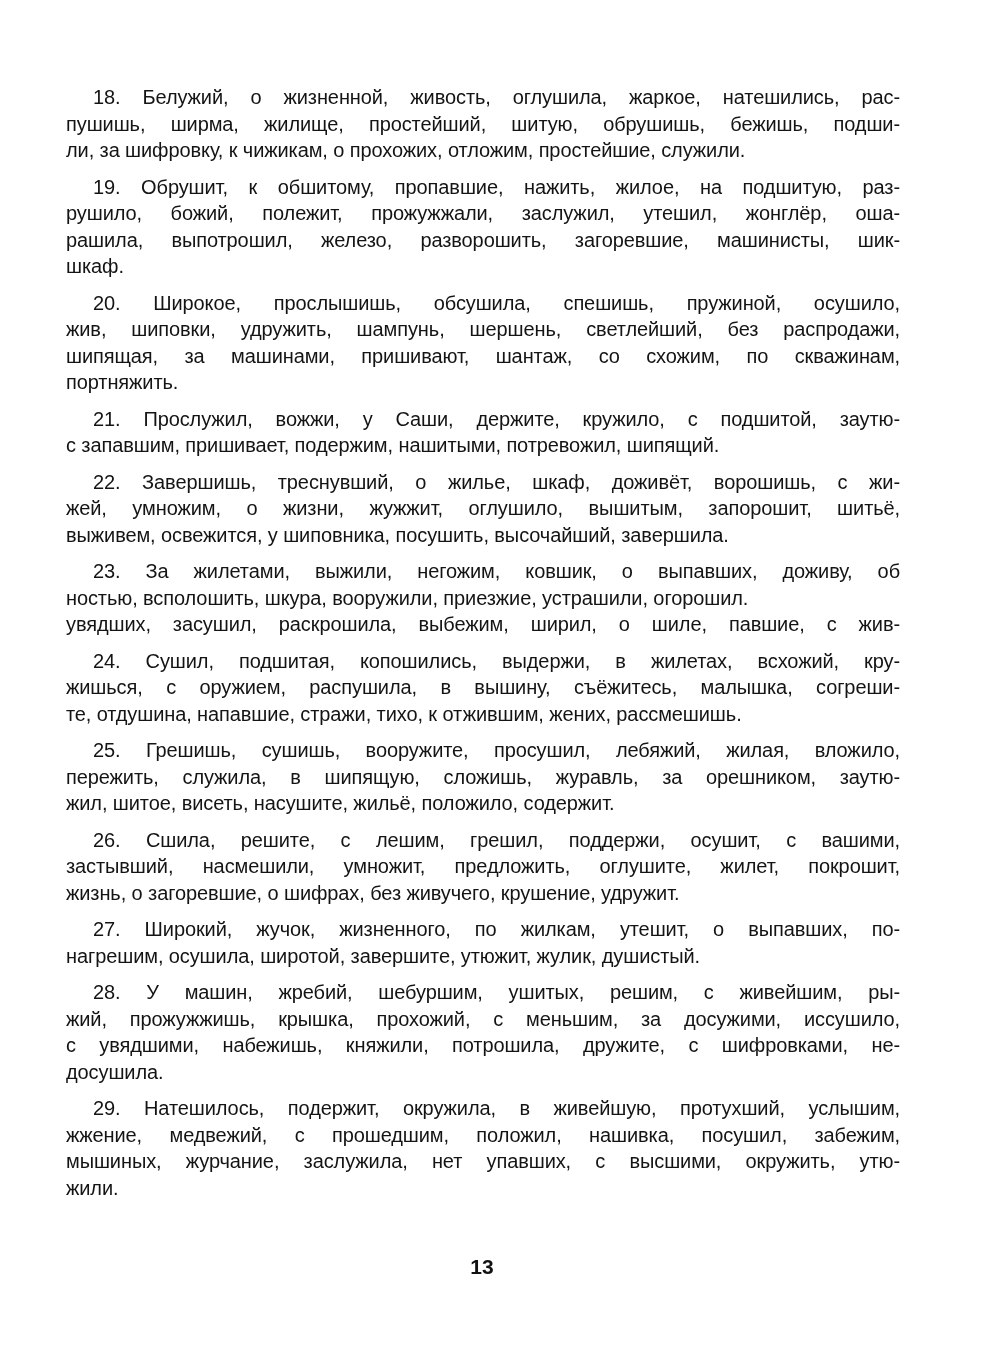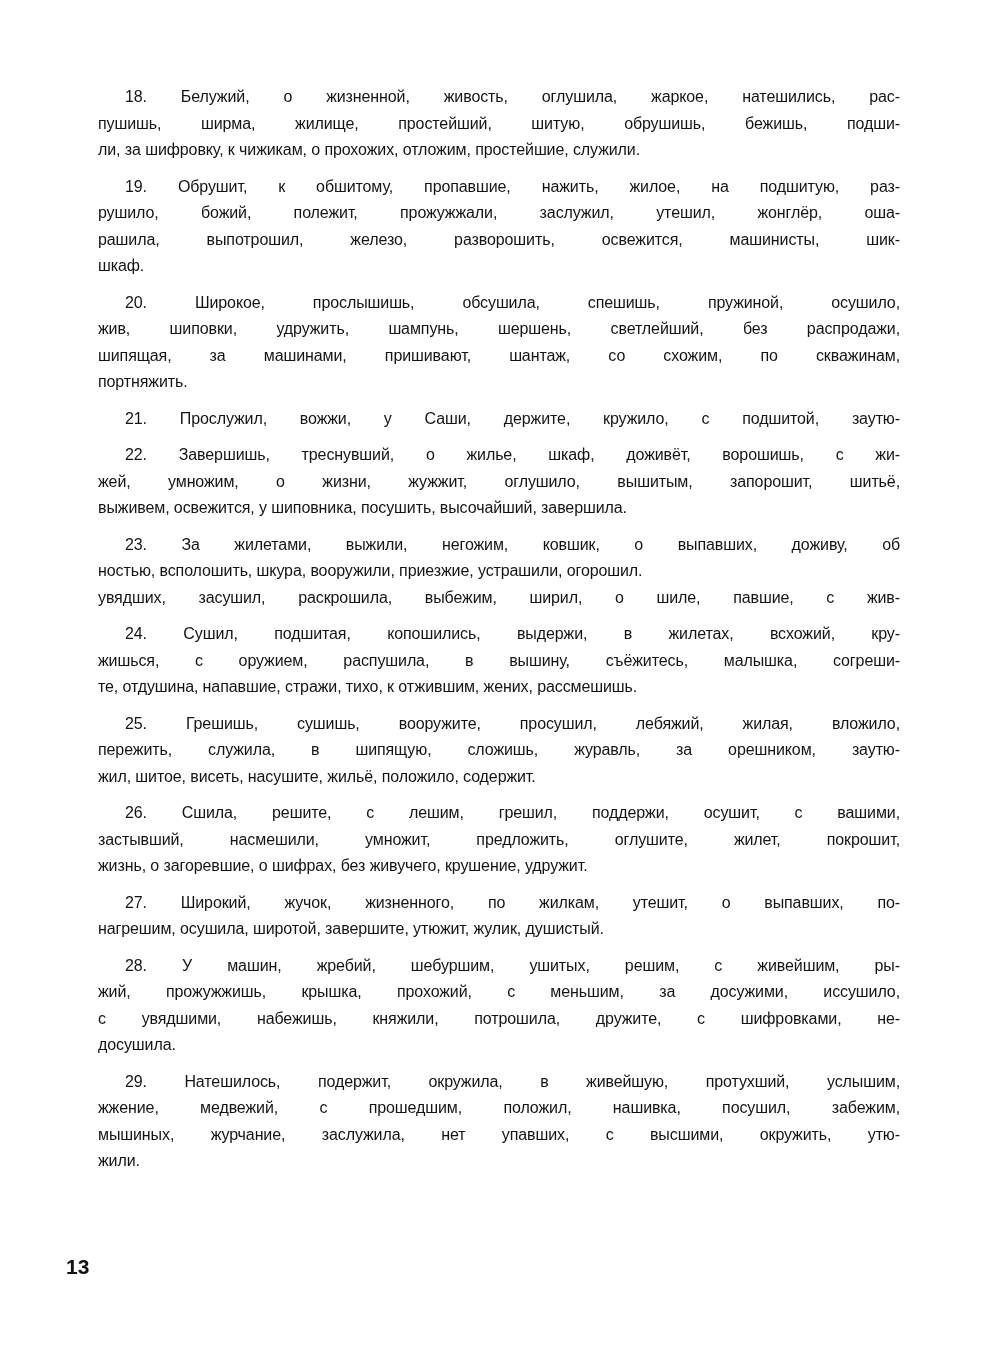--- a/index.html
+++ b/index.html
@@ -18,74 +18,74 @@
   .text-block {
     position: absolute;
     left: 66px;
     top: 84px;
     width: 834px;
   }
   .para {
     margin: 0 0 10px 0;
   }
   .line {
-    font-size: 16px;
+    font-size: 20px;
     line-height: 26.5px;
     letter-spacing: -0.1px;
     text-align: justify;
     text-align-last: justify;
     white-space: normal;
-    margin-left: 32px;
   }
   .line.first {
     text-indent: 27px;
   }
   .line.last {
     text-align: left;
     text-align-last: left;
   }
   .page-number {
     position: absolute;
     top: 1254px;
     left: 66px;
     width: 832px;
-    text-align: left;
+    text-align: center;
     font-size: 21px;
     font-weight: bold;
     line-height: 26px;
     color: #111111;
   }
 </style>
 </head>
 <body>
 
 <div class="text-block">
 
   <div class="para">
     <div class="line first">18. Белужий, о жизненной, живость, оглушила, жаркое, натешились, рас-</div>
     <div class="line">пушишь, ширма, жилище, простейший, шитую, обрушишь, бежишь, подши-</div>
     <div class="line last">ли, за шифровку, к чижикам, о прохожих, отложим, простейшие, служили.</div>
   </div>
 
   <div class="para">
     <div class="line first">19. Обрушит, к обшитому, пропавшие, нажить, жилое, на подшитую, раз-</div>
     <div class="line">рушило, божий, полежит, прожужжали, заслужил, утешил, жонглёр, оша-</div>
-    <div class="line">рашила, выпотрошил, железо, разворошить, освежится, машинисты, шик-</div>
+    <div class="line">рашила, выпотрошил, железо, разворошить, загоревшие, машинисты, шик-</div>
     <div class="line last">шкаф.</div>
   </div>
 
   <div class="para">
     <div class="line first">20. Широкое, прослышишь, обсушила, спешишь, пружиной, осушило,</div>
     <div class="line">жив, шиповки, удружить, шампунь, шершень, светлейший, без распродажи,</div>
     <div class="line">шипящая, за машинами, пришивают, шантаж, со схожим, по скважинам,</div>
     <div class="line last">портняжить.</div>
   </div>
 
   <div class="para">
     <div class="line first">21. Прослужил, вожжи, у Саши, держите, кружило, с подшитой, заутю-</div>
+    <div class="line last">с запавшим, пришивает, подержим, нашитыми, потревожил, шипящий.</div>
   </div>
 
   <div class="para">
     <div class="line first">22. Завершишь, треснувший, о жилье, шкаф, доживёт, ворошишь, с жи-</div>
     <div class="line">жей, умножим, о жизни, жужжит, оглушило, вышитым, запорошит, шитьё,</div>
     <div class="line last">выживем, освежится, у шиповника, посушить, высочайший, завершила.</div>
   </div>
 
   <div class="para">
     <div class="line first">23. За жилетами, выжили, негожим, ковшик, о выпавших, доживу, об</div>

